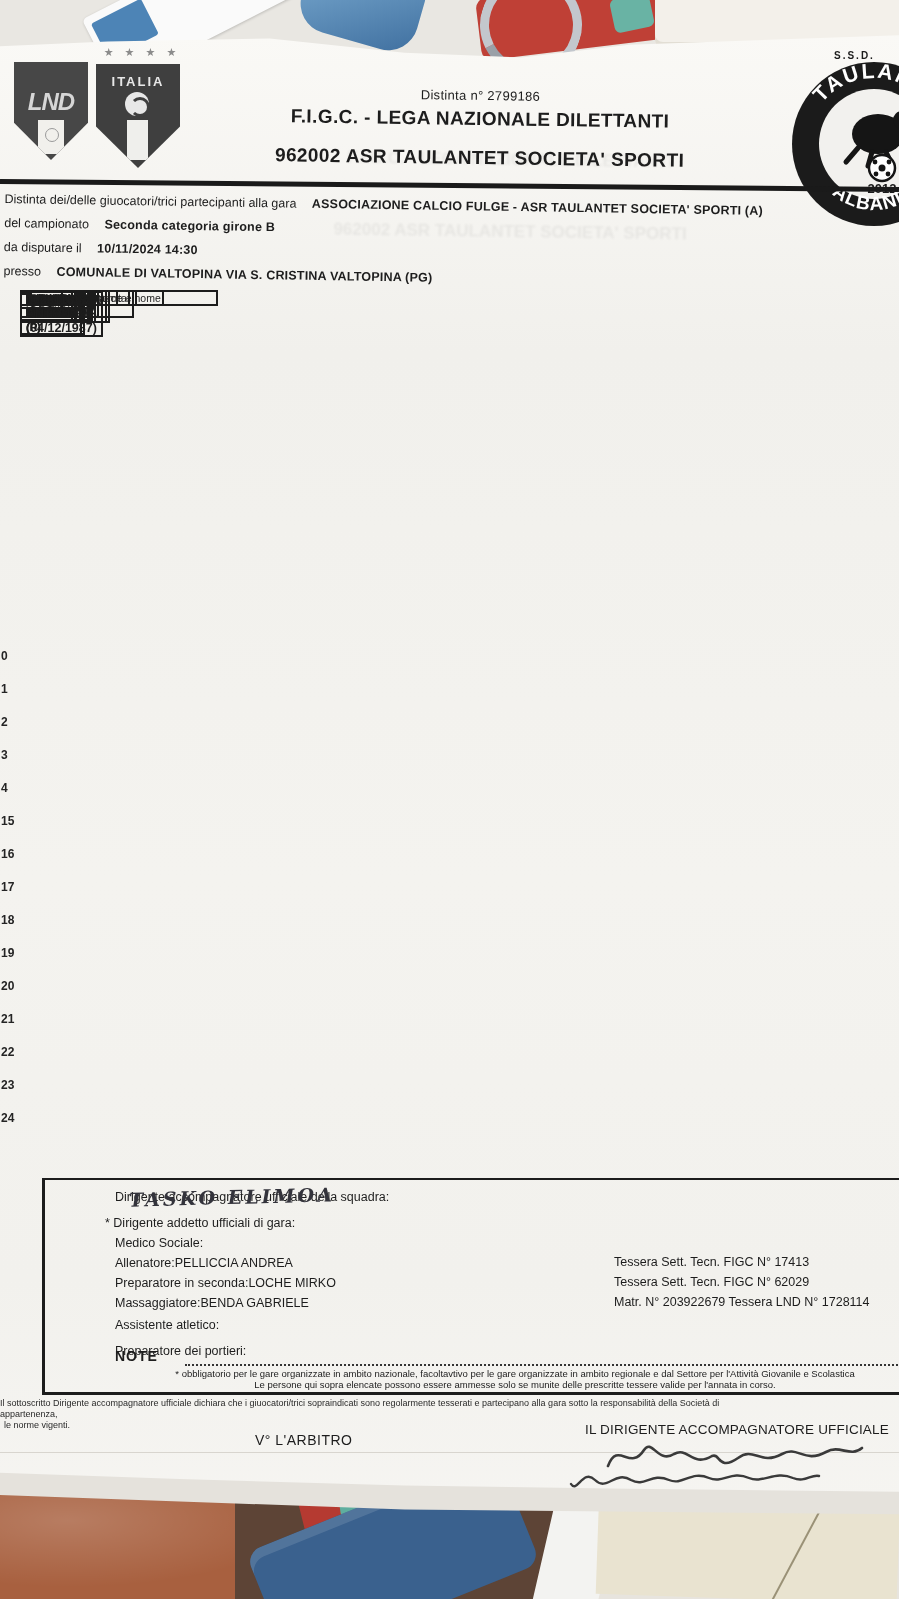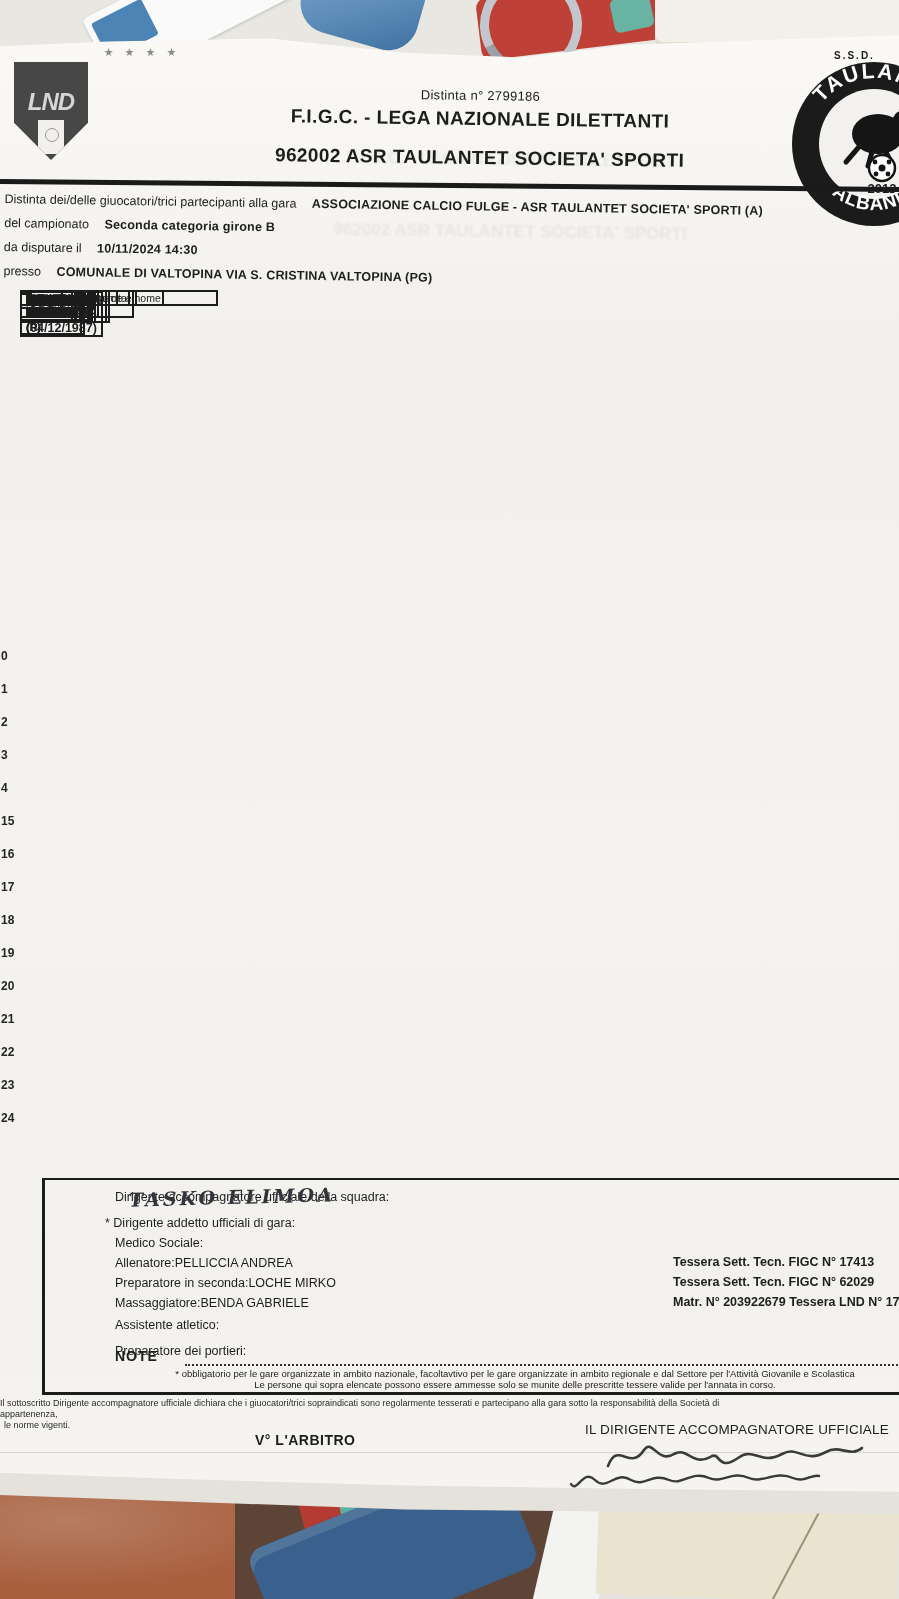--- a/index.html
+++ b/index.html
@@ -93,28 +93,28 @@
   td.c-matr,td.c-tipo,td.c-num,td.c-ril{font-size:12.5px;font-weight:700;vertical-align:bottom;padding-bottom:4px;}
   tr.assist{height:44px;}
   tr.assist td{border-top:3px solid #1c1c1c;}
   td.a-label{text-align:center;font-weight:700;font-size:11.5px;white-space:pre-line;vertical-align:middle;line-height:13px;}
   td.a-nome{font-size:12.5px;font-weight:700;vertical-align:middle;}
   
   .staffbox{left:42px;top:1178px;width:900px;height:212px;border:3px solid #1c1c1c;border-top-width:2px;}
   .staff-line{left:70px;font-size:12.5px;line-height:15px;white-space:nowrap;}
   .hand-name{font-family:"DejaVu Serif",serif;font-style:italic;font-weight:700;font-size:19px;color:#33333b;
     letter-spacing:3px;transform:rotate(-1.5deg);display:inline-block;margin-left:14px;vertical-align:-3px;}
-  .staff-right{left:628px;font-size:12.5px;font-weight:700;line-height:20px;white-space:nowrap;}
+  .staff-right{left:569px;font-size:12.5px;font-weight:400;line-height:20px;white-space:nowrap;}
   .note-label{left:70px;top:160px;font-size:14px;font-weight:700;letter-spacing:1px;}
   .note-dots{left:140px;top:169px;width:740px;border-bottom:2px dotted #333;}
   .note-small{left:55px;width:830px;font-size:9.5px;text-align:center;color:#222;}
   
   .decl{left:0px;top:1398px;width:745px;font-size:9px;color:#2a2a2a;line-height:11px;}
   .decl2{left:4px;top:1420px;font-size:9px;color:#2a2a2a;}
-  .arbitro{left:255px;top:1432px;font-size:14px;font-weight:700;letter-spacing:.5px;}
+  .arbitro{left:255px;top:1432px;font-size:14px;font-weight:400;letter-spacing:.5px;}
   .dirig-sign{left:585px;top:1422px;font-size:13.5px;font-weight:400;letter-spacing:.2px;}
   .sig{z-index:3;}
   .fold-line{left:0;top:1452px;width:899px;height:1px;background:#d8d5cf;}
 </style>
 </head>
 <body>
 
 <div class="bg bg-topband"></div>
 <div class="bg bg-card">
     <div class="bg-card-blue"></div>
@@ -140,20 +140,27 @@
 
   <div class="ghost ghost1">F.I.G.C. - LEGA NAZIONALE DILETTANTI</div>
   <div class="ghost ghost2">962002 ASR TAULANTET SOCIETA' SPORTI</div>
 
   <div class="lnd-shield">
     <div class="lnd-txt">LND</div>
     <div class="lnd-box"></div>
     <div class="lnd-ball"></div>
   </div>
   <div class="stars">★ ★ ★ ★</div>
+  <div class="ita-shield">
+    <div class="ita-txt">ITALIA</div>
+    <div class="ita-ball">
+        <div class="ita-swirl"></div>
+      </div>
+    <div class="ita-stripe"></div>
+  </div>
 
   <div class="badge">
     <svg width="176" height="176" viewBox="0 0 176 176">
       <circle cx="88" cy="92" r="82" fill="#1b1b1b"></circle>
       <circle cx="88" cy="92" r="55" fill="#f2f1ee"></circle>
       <defs>
         <path id="arcTop" d="M 22,92 A 66,66 0 0 1 154,92" fill="none"></path>
         <path id="arcBot" d="M 30,118 A 62,62 0 0 0 146,118" fill="none"></path>
       </defs>
       <text font-size="21" font-weight="bold" fill="#ffffff" font-family="Liberation Sans, sans-serif" letter-spacing="2">

